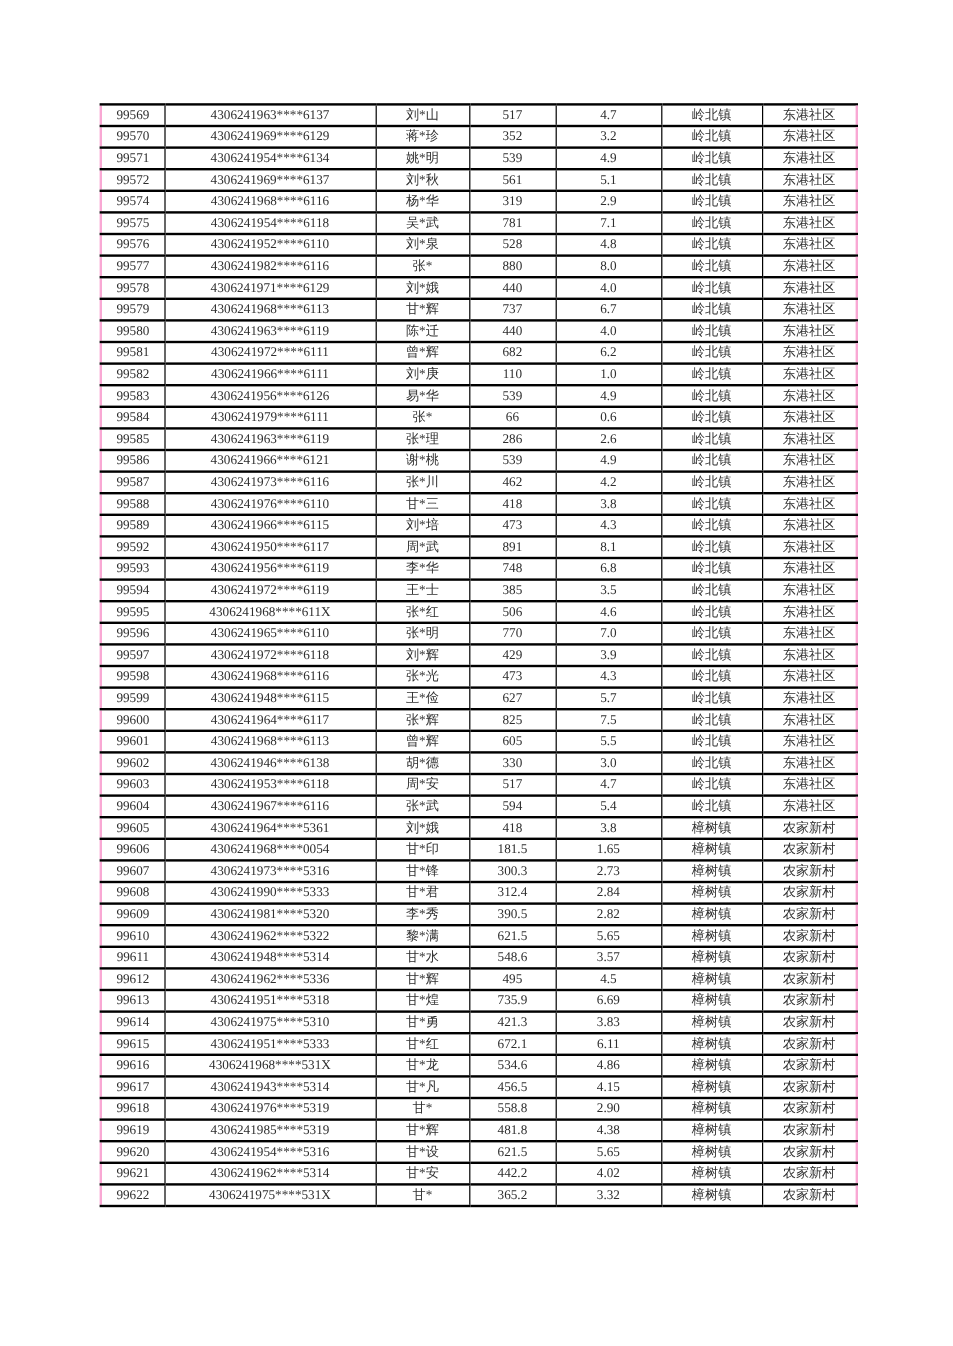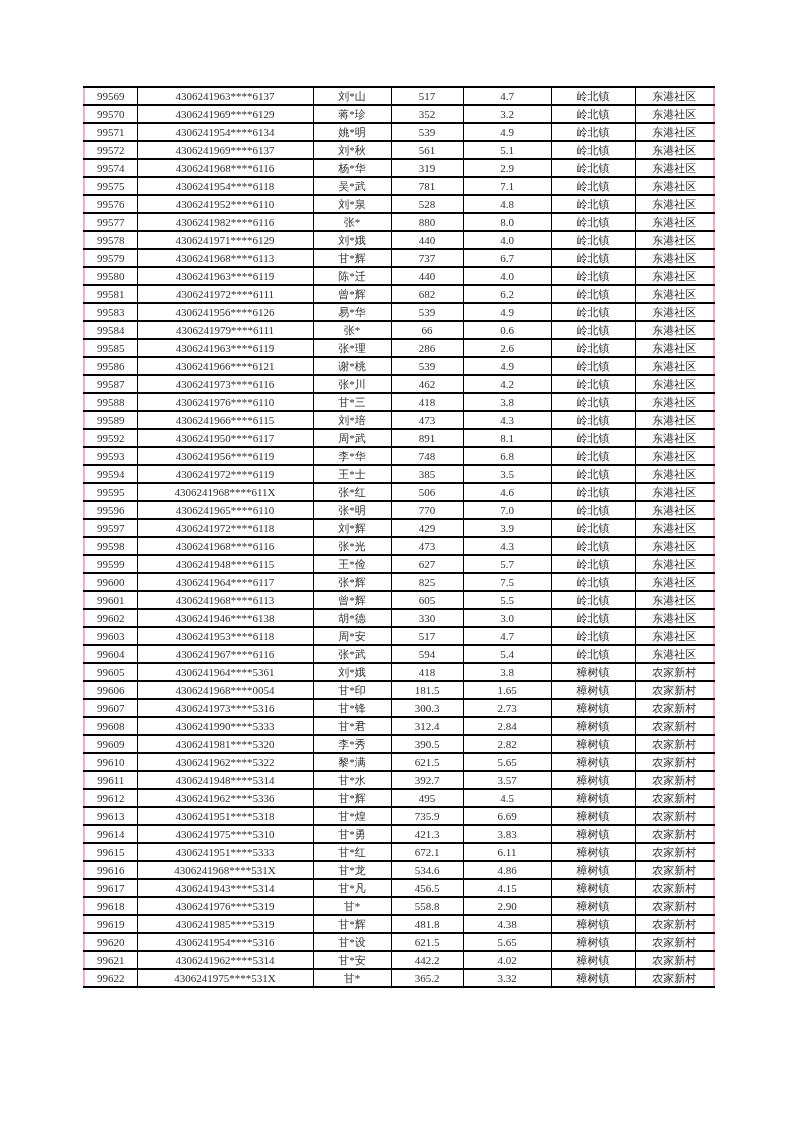--- a/index.html
+++ b/index.html
@@ -165,20 +165,29 @@
         <tr>
           <td>99581</td>
           <td>4306241972****6111</td>
           <td>曾*辉</td>
           <td>682</td>
           <td>6.2</td>
           <td>岭北镇</td>
           <td>东港社区</td>
         </tr>
         <tr>
+          <td>99582</td>
+          <td>4306241966****6111</td>
+          <td>刘*庚</td>
+          <td>110</td>
+          <td>1.0</td>
+          <td>岭北镇</td>
+          <td>东港社区</td>
+        </tr>
+        <tr>
           <td>99583</td>
           <td>4306241956****6126</td>
           <td>易*华</td>
           <td>539</td>
           <td>4.9</td>
           <td>岭北镇</td>
           <td>东港社区</td>
         </tr>
         <tr>
           <td>99584</td>
@@ -402,21 +411,21 @@
           <td>黎*满</td>
           <td>621.5</td>
           <td>5.65</td>
           <td>樟树镇</td>
           <td>农家新村</td>
         </tr>
         <tr>
           <td>99611</td>
           <td>4306241948****5314</td>
           <td>甘*水</td>
-          <td>392.7</td>
+          <td>548.6</td>
           <td>3.57</td>
           <td>樟树镇</td>
           <td>农家新村</td>
         </tr>
         <tr>
           <td>99612</td>
           <td>4306241962****5336</td>
           <td>甘*辉</td>
           <td>495</td>
           <td>4.5</td>

